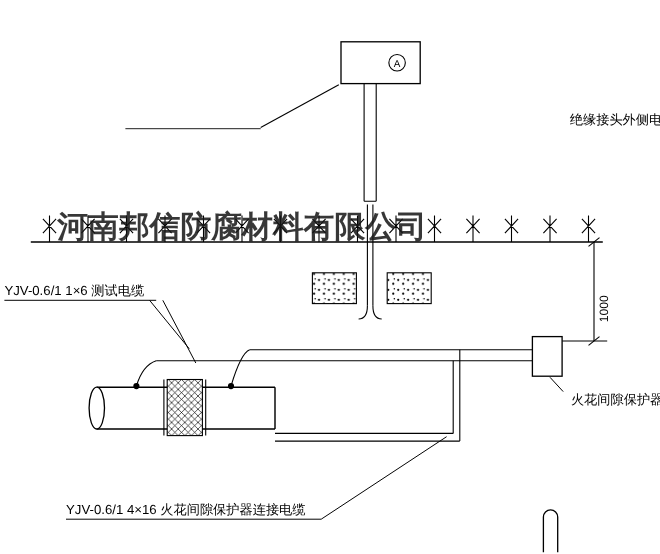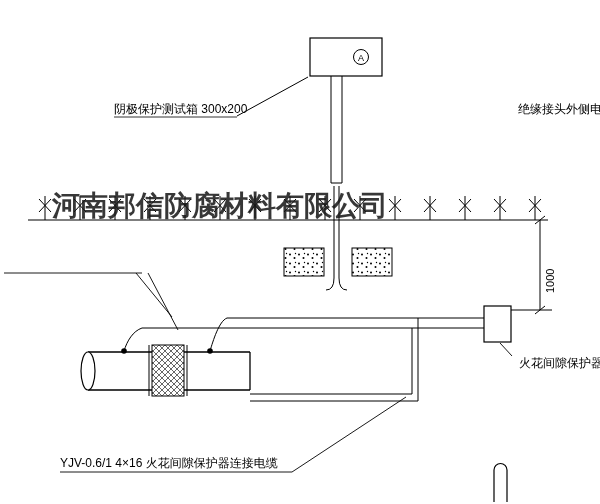--- a/index.html
+++ b/index.html
@@ -125,24 +125,24 @@
     <g stroke="#000" stroke-width="0.9" fill="none">
       <path d="M60,472 H292"></path>
       <path d="M292,472 L406,397"></path>
     </g>
 
     <g stroke="#000" stroke-width="1.2" fill="none">
       <path d="M494,502 V470 A6.5,6.5 0 0 1 507,470 V502"></path>
     </g>
   </svg>
 
-  <div class="lbl" style="left:114px;top:103px;">阴极保护测试箱 300x200</div>
 
   <div class="lbl" style="left:518px;top:103px;">绝缘接头外侧电缆</div>
 
+  <div class="lbl" style="left:4px;top:258px;">YJV-0.6/1  1×6   测试电缆</div>
 
   <div class="lbl" style="left:519px;top:357px;">火花间隙保护器</div>
 
   <div class="lbl" style="left:60px;top:457px;">YJV-0.6/1  4×16   火花间隙保护器连接电缆</div>
 
   <div class="dim-text">1000</div>
 
   <div class="watermark">河南邦信防腐材料有限公司</div>
 
 </div>

